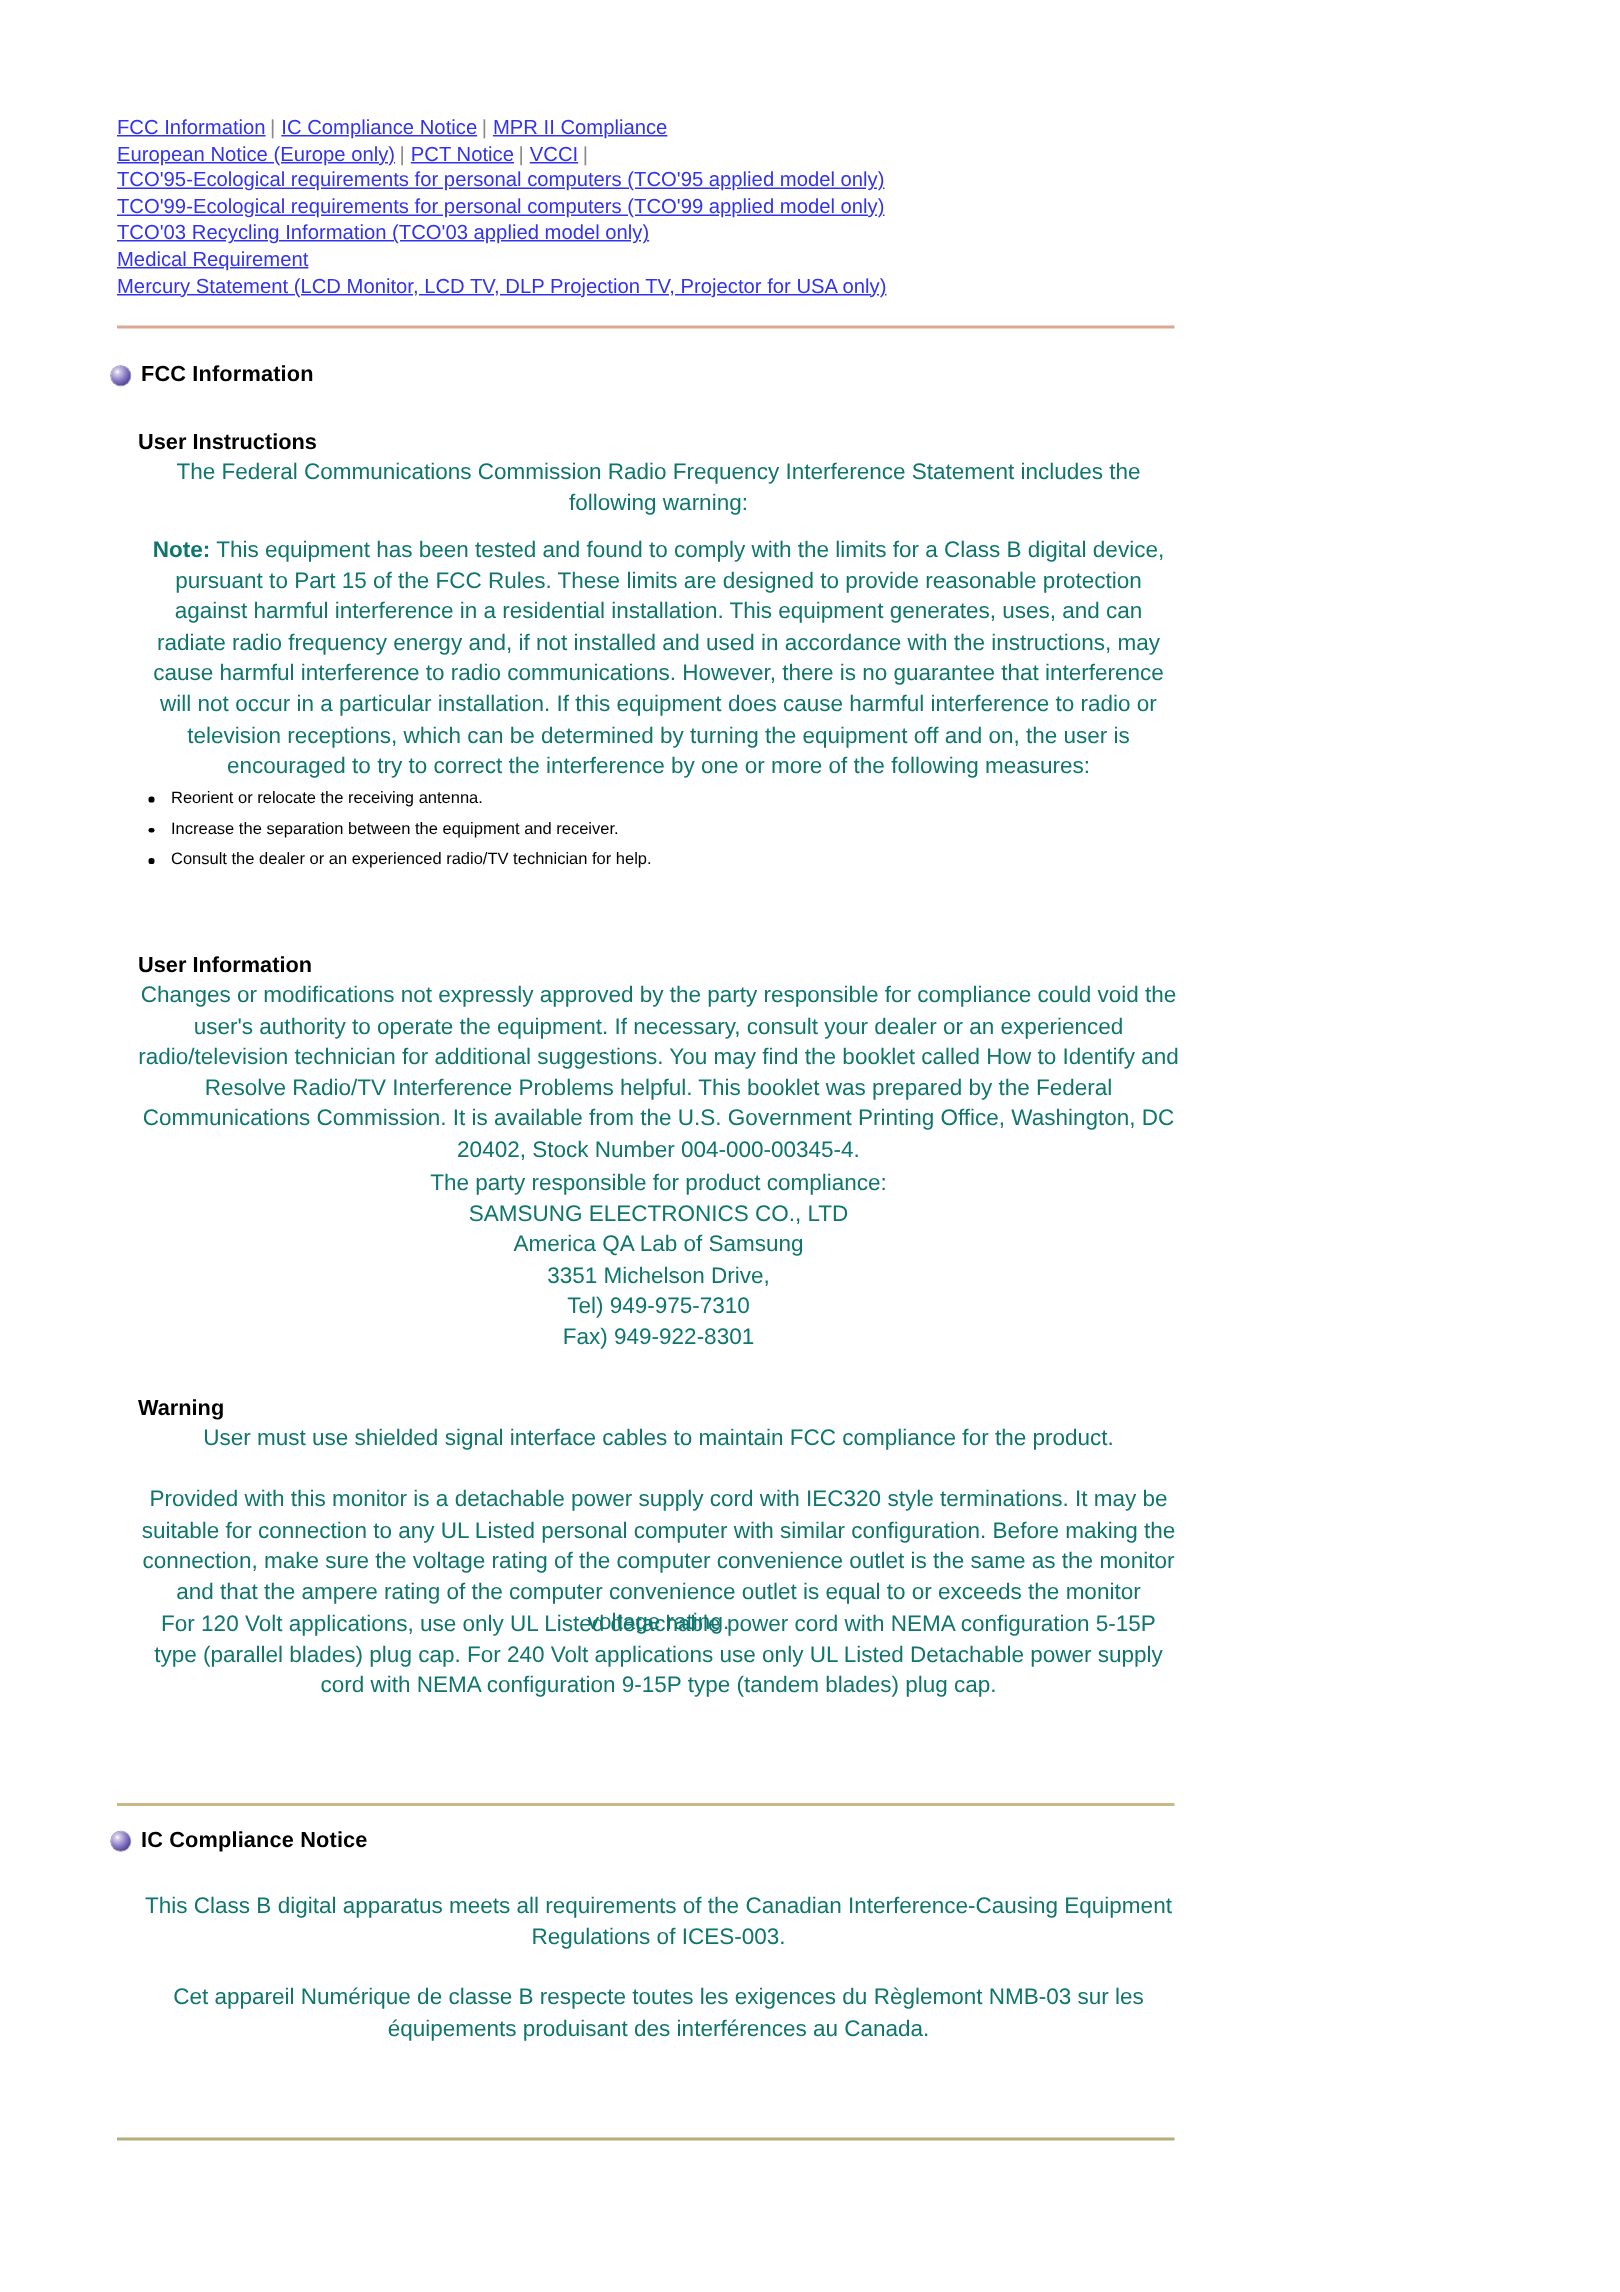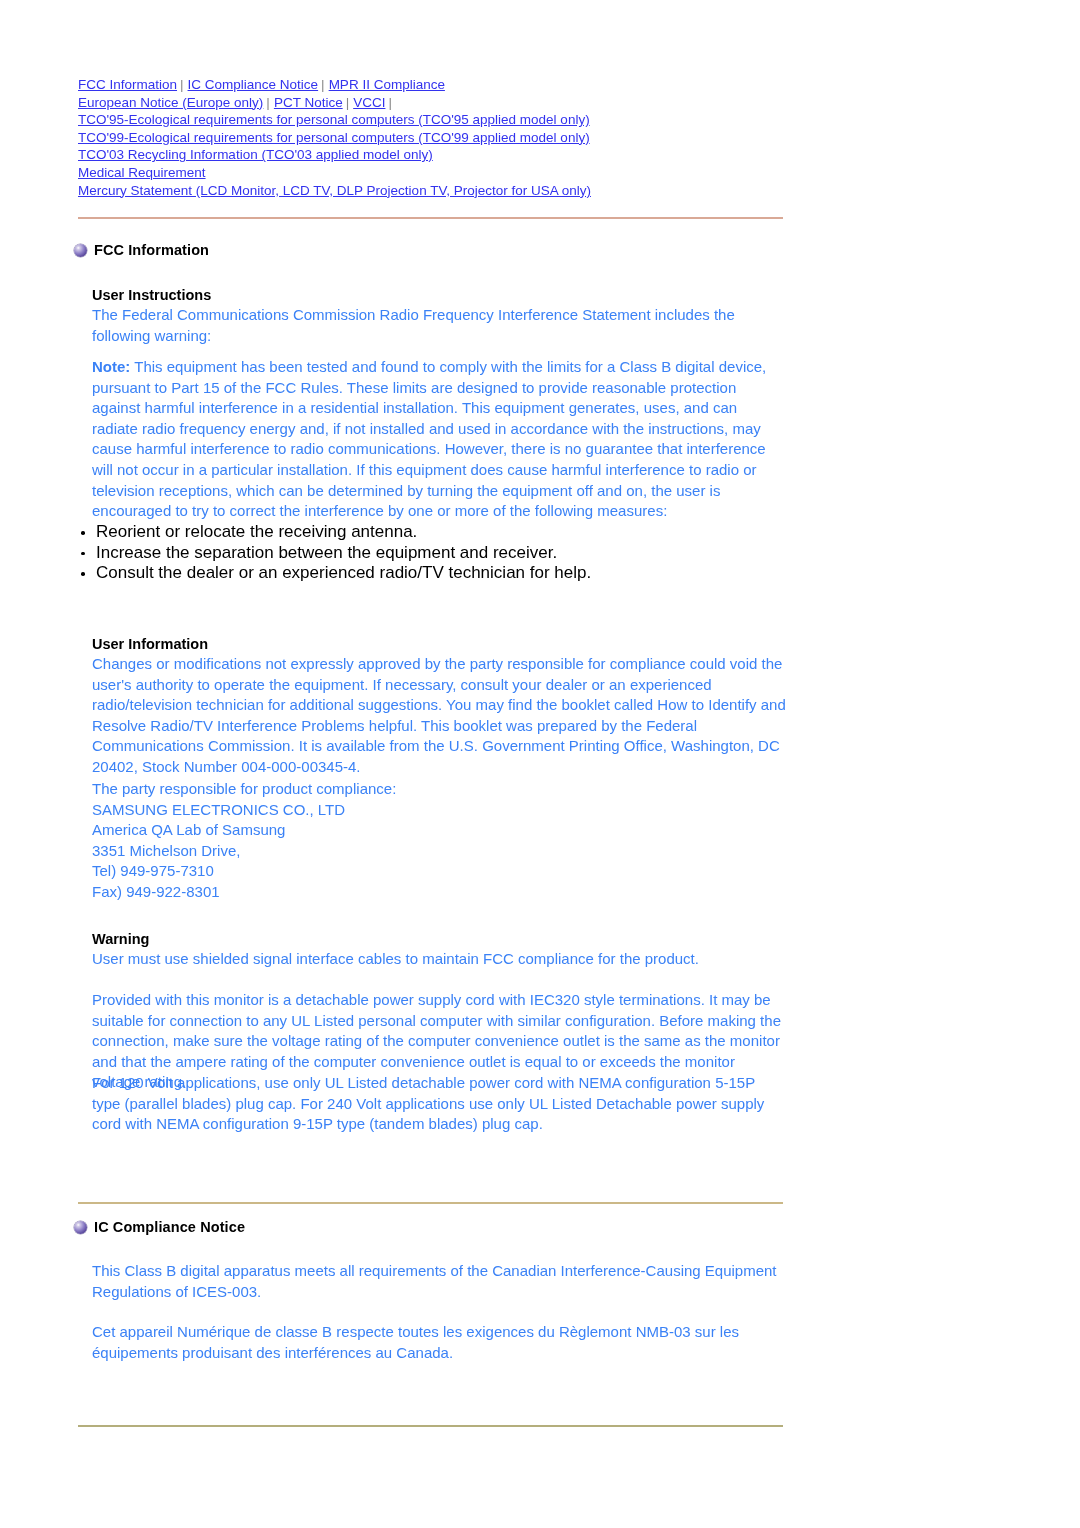--- a/index.html
+++ b/index.html
@@ -84,40 +84,40 @@
   .head-fcc { left: 74px; top: 242px; }
   .head-ic  { left: 74px; top: 1219px; }
 
   
   .blk {
     position: absolute;
     left: 92px;
     width: 694px;
     font-size: 15px;
     line-height: 20.6px;
-    color: #3b82f6;
-    text-align: left;
+    color: #0f766e;
+    text-align: center;
   }
   .blk b, .subhead {
     font-weight: bold;
   }
   .subhead {
     position: absolute;
     left: 92px;
     font-size: 14.5px;
     line-height: 20.6px;
     font-weight: bold;
   }
 
   
   .measures {
     position: absolute;
-    left: 74px;
+    left: 92px;
     width: 694px;
-    font-size: 17px;
+    font-size: 11px;
     line-height: 20.6px;
   }
   .measure-item {
     position: relative;
     padding-left: 22px;
   }
   .measure-item::before {
     content: "";
     position: absolute;
     left: 7px;

